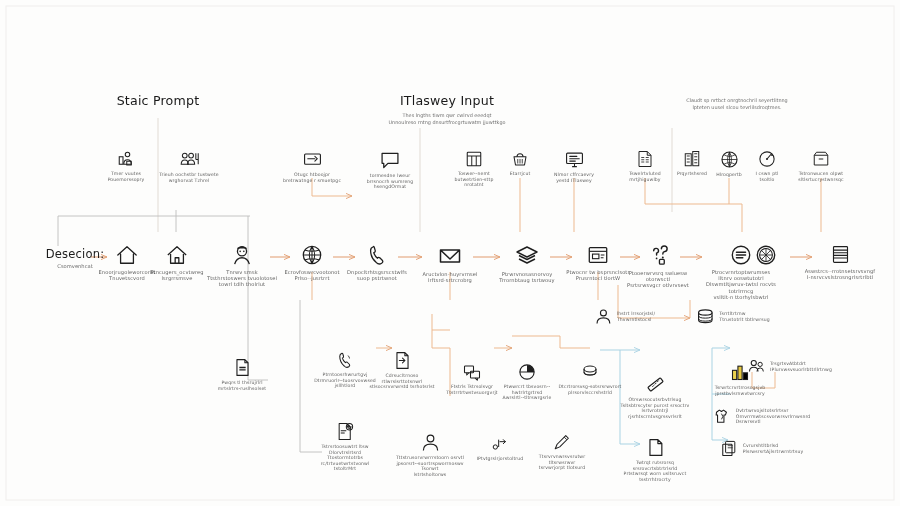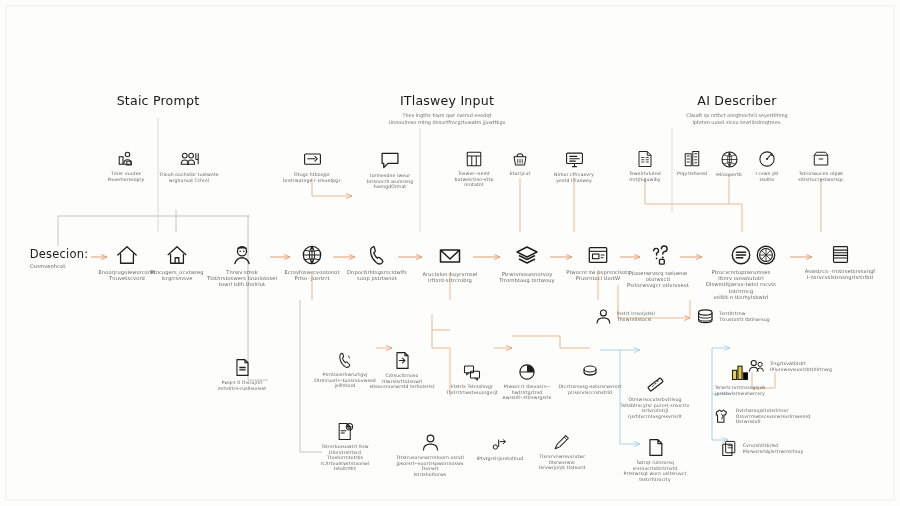--- a/index.html
+++ b/index.html
@@ -53,21 +53,22 @@
   }
   .section-head .sub{
     font-size:4.9px;color:#4a4a4a;line-height:1.35;
     margin-top:4px;white-space:pre-line;
     filter:blur(0.7px);opacity:.8;
   }
 
   
   .spine-label{
     position:absolute;transform:translate(-50%,-50%);
-    text-align:left;
+    text-align:center;
+    margin-left:16px;
   }
   .spine-label .big{
     font-size:11.5px;color:#1b1b1b;letter-spacing:.2px;
     filter:blur(0.25px);
   }
   .spine-label .small{
     font-size:5.2px;color:#4a4a4a;margin-top:2px;
     filter:blur(0.65px);opacity:.82;
   }
 </style>
@@ -360,21 +361,20 @@
       <div class="section-head" style="left: 158px; top: 93px;">
         <div class="title">Staic Prompt</div>
         <div class="sub"></div>
       </div>
       <div class="section-head" style="left: 447px; top: 93px;">
         <div class="title">ITlaswey Input</div>
         <div class="sub">Thes  lngths  tiwm  qwr cwlrvd  eeedqt
 Unnoulreso rntng dnsurtfrocgrtuwatm  jjuwttkgo</div>
       </div>
       <div class="section-head" style="left: 737px; top: 93px;">
-        <div class="title">AI Describer</div>
         <div class="sub">Claudt  sp nrtbct  onrgtnochril  seyertlitnng
 lpteten  uusel  slcou  tevrlilsdroqtmes.</div>
       </div>
       <div class="spine-label" style="left: 59px; top: 258px;">
         <div class="big">Desecion:</div>
         <div class="small">Csomvenhcat</div>
       </div>
       <div class="node t-xs" style="left: 126px; top: 150px; width: 74px;">
         <span class="ico">
           <svg width="18" height="18" viewBox="0 0 24 24">

